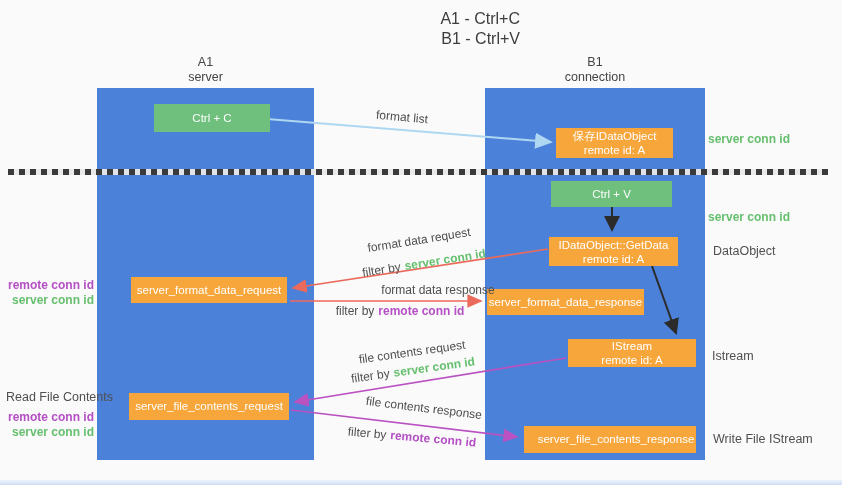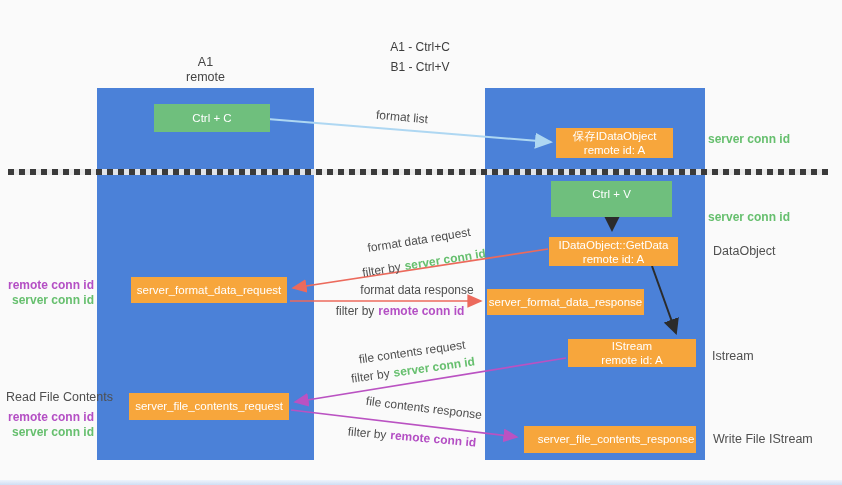--- a/index.html
+++ b/index.html
@@ -5,21 +5,21 @@
   :root{
     --lane-blue:#4b81d8; --box-green:#6fbf7d; --box-orange:#f7a63c;
     --arrow-red:#ec6a5c; --arrow-magenta:#ba52c2; --arrow-light-blue:#aed7f2;
     --arrow-black:#2b2b2b; --label-green:#66bf6e; --label-magenta:#b44fc4;
     --label-gray:#4f4f4f;
   }
   html,body{margin:0;padding:0;}
   body{font-family:"Liberation Sans","DejaVu Sans",sans-serif;background:#fafafa;}
   #canvas{position:relative;width:842px;height:485px;background:#fafafa;overflow:hidden;}
   .abs{position:absolute;}
-  .title{left:320px;top:9px;width:200px;text-align:center;font-size:12px;line-height:20px;color:#3d3d3d;margin-top:28px;}
+  .title{left:320px;top:9px;width:200px;text-align:right;font-size:16px;line-height:20px;color:#3d3d3d;}
   .lane-header{top:55px;text-align:center;font-size:12.5px;line-height:15px;color:#444;}
   .lane{top:88px;height:372px;background:var(--lane-blue);z-index:1;}
   .lane-left{left:97px;width:217px;}
   .lane-right{left:485px;width:220px;}
   .divider{left:8px;top:169px;width:820px;height:6px;z-index:3;
     background:repeating-linear-gradient(90deg,#3a3a3a 0 6px,rgba(233,233,233,.95) 6px 11px);}
   svg.arrows{left:0;top:0;z-index:4;}
   line{stroke-width:1.7px;fill:none;}
   .ln-blue{stroke:var(--arrow-light-blue);stroke-width:2px;}
   .ln-red{stroke:var(--arrow-red);}
@@ -47,21 +47,25 @@
 
 <div id="canvas">
 
   <div class="abs title">
     <div>A1 - Ctrl+C</div>
     <div>B1 - Ctrl+V</div>
   </div>
 
   <div class="abs lane-header" style="left:97px;width:217px;">
     <div>A1</div>
-    <div>remote</div>
+    <div>server</div>
+  </div>
+  <div class="abs lane-header" style="left:485px;width:220px;">
+    <div>B1</div>
+    <div>connection</div>
   </div>
 
   <div class="abs lane lane-left"></div>
   <div class="abs lane lane-right"></div>
 
   <div class="abs divider"></div>
 
   <svg class="abs arrows" width="842" height="485">
     <defs>
       <marker id="mblue" markerWidth="9" markerHeight="8" refX="8" refY="4" orient="auto">
@@ -88,21 +92,21 @@
 
   <div class="abs node green" style="left:154px;top:104px;width:116px;height:28px;line-height:28px;">
     <span>Ctrl + C</span>
   </div>
 
   <div class="abs node orange two-line" style="left:556px;top:128px;width:117px;height:30px;">
     <span>保存IDataObject</span>
     <span>remote id: A</span>
   </div>
 
-  <div class="abs node green" style="left:551px;top:181px;width:121px;height:36px;line-height:26px;">
+  <div class="abs node green" style="left:551px;top:181px;width:121px;height:26px;line-height:26px;">
     <span>Ctrl + V</span>
   </div>
 
   <div class="abs node orange two-line" style="left:549px;top:237px;width:129px;height:29px;">
     <span>IDataObject::GetData</span>
     <span>remote id: A</span>
   </div>
 
   <div class="abs node orange" style="left:487px;top:289px;width:157px;height:26px;line-height:26px;">
     <span>server_format_data_response</span>
@@ -125,21 +129,21 @@
     <span>server_file_contents_response</span>
   </div>
 
   <div class="abs edge-label center" style="left:402px;top:117px;transform:translate(-50%,-50%) rotate(5deg);">format list</div>
 
   <div class="abs edge-label center" style="left:419px;top:240px;transform:translate(-50%,-50%) rotate(-9deg);">format data request</div>
   <div class="abs edge-label center" style="left:424px;top:263px;transform:translate(-50%,-50%) rotate(-9deg);">
     <span>filter by</span><span class="key-green">server conn id</span>
   </div>
 
-  <div class="abs edge-label center" style="left:417px;top:290px;">format data response</div>
+  <div class="abs edge-label center" style="left:438px;top:290px;">format data response</div>
   <div class="abs edge-label center" style="left:400px;top:311px;">
     <span>filter by</span><span class="key-mag">remote conn id</span>
   </div>
 
   <div class="abs edge-label center" style="left:412px;top:352px;transform:translate(-50%,-50%) rotate(-8deg);">file contents request</div>
   <div class="abs edge-label center" style="left:413px;top:370px;transform:translate(-50%,-50%) rotate(-8deg);">
     <span>filter by</span><span class="key-green">server conn id</span>
   </div>
 
   <div class="abs edge-label center" style="left:424px;top:408px;transform:translate(-50%,-50%) rotate(7deg);">file contents response</div>

